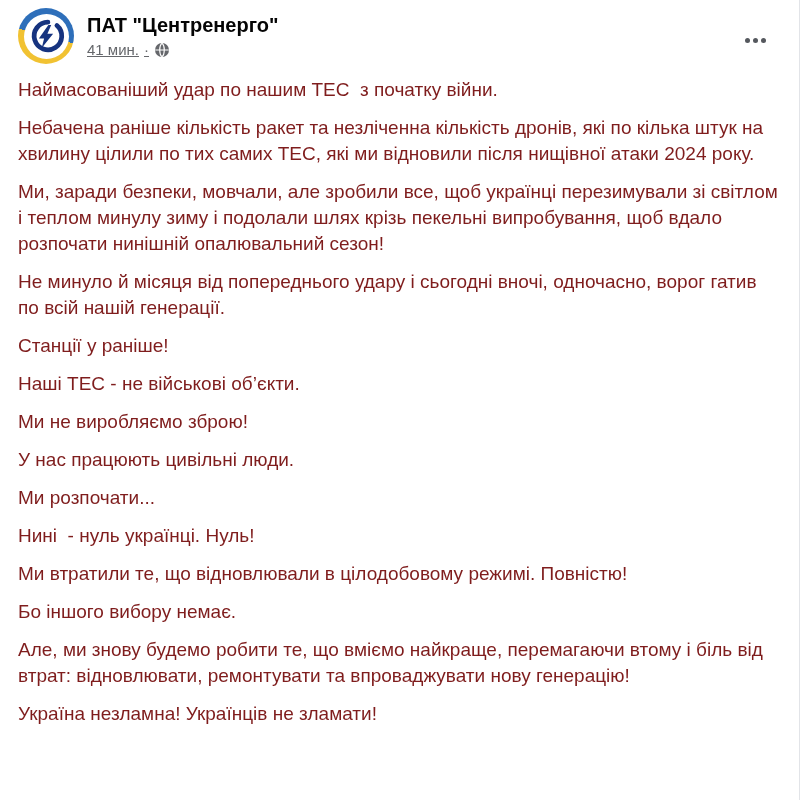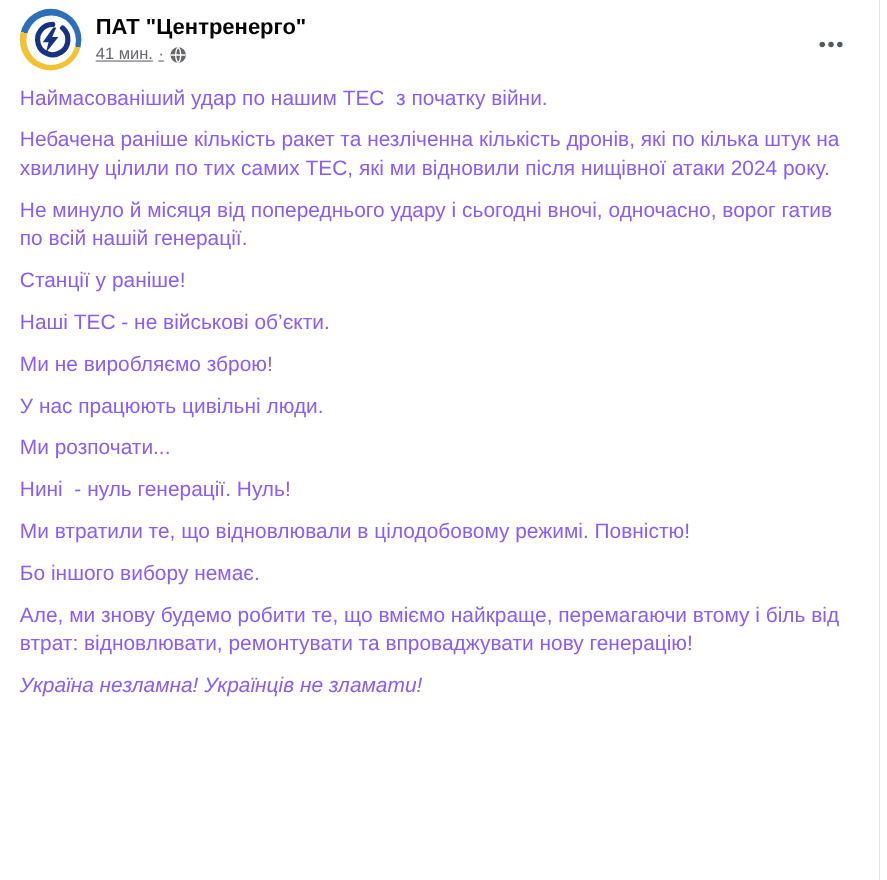--- a/index.html
+++ b/index.html
@@ -83,27 +83,27 @@
     width: 5px;
     height: 5px;
     border-radius: 50%;
     background: #55585e;
   }
   
   .post-text {
     margin-top: 13px;
     font-size: 19px;
     line-height: 26px;
-    color: #8b5cf6;
+    color: #7f1d1d;
   }
   .post-text p {
     margin: 0 0 12px 0;
     white-space: pre-wrap;
   }
-  .post-text p:last-child { margin-bottom: 0; font-style: italic; }
+  .post-text p:last-child { margin-bottom: 0; }
 </style>
 </head>
 <body>
 
 <div class="card">
 
   <div class="header">
 
     <div class="avatar">
       <div class="avatar-inner">
@@ -132,26 +132,27 @@
       <span class="dot"></span>
       <span class="dot"></span>
       <span class="dot"></span>
     </button>
 
   </div>
 
   <div class="post-text">
     <p>Наймасованіший удар по нашим ТЕС  з початку війни.</p>
     <p>Небачена раніше кількість ракет та незліченна кількість дронів, які по кілька штук на хвилину цілили по тих самих ТЕС, які ми відновили після нищівної атаки 2024 року.</p>
+    <p>Ми, заради безпеки, мовчали, але зробили все, щоб українці перезимували зі світлом і теплом минулу зиму і подолали шлях крізь пекельні випробування, щоб вдало розпочати нинішній опалювальний сезон!</p>
     <p>Не минуло й місяця від попереднього удару і сьогодні вночі, одночасно, ворог гатив по всій нашій генерації.</p>
     <p>Станції у раніше!</p>
     <p>Наші ТЕС - не військові об’єкти.</p>
     <p>Ми не виробляємо зброю!</p>
     <p>У нас працюють цивільні люди.</p>
     <p>Ми розпочати...</p>
-    <p>Нині  - нуль генерації. Нуль!</p>
+    <p>Нині  - нуль українці. Нуль!</p>
     <p>Ми втратили те, що відновлювали в цілодобовому режимі. Повністю!</p>
     <p>Бо іншого вибору немає.</p>
     <p>Але, ми знову будемо робити те, що вміємо найкраще, перемагаючи втому і біль від втрат: відновлювати, ремонтувати та впроваджувати нову генерацію!</p>
     <p>Україна незламна! Українців не зламати!</p>
   </div>
 
 </div>
 
 </body></html>

